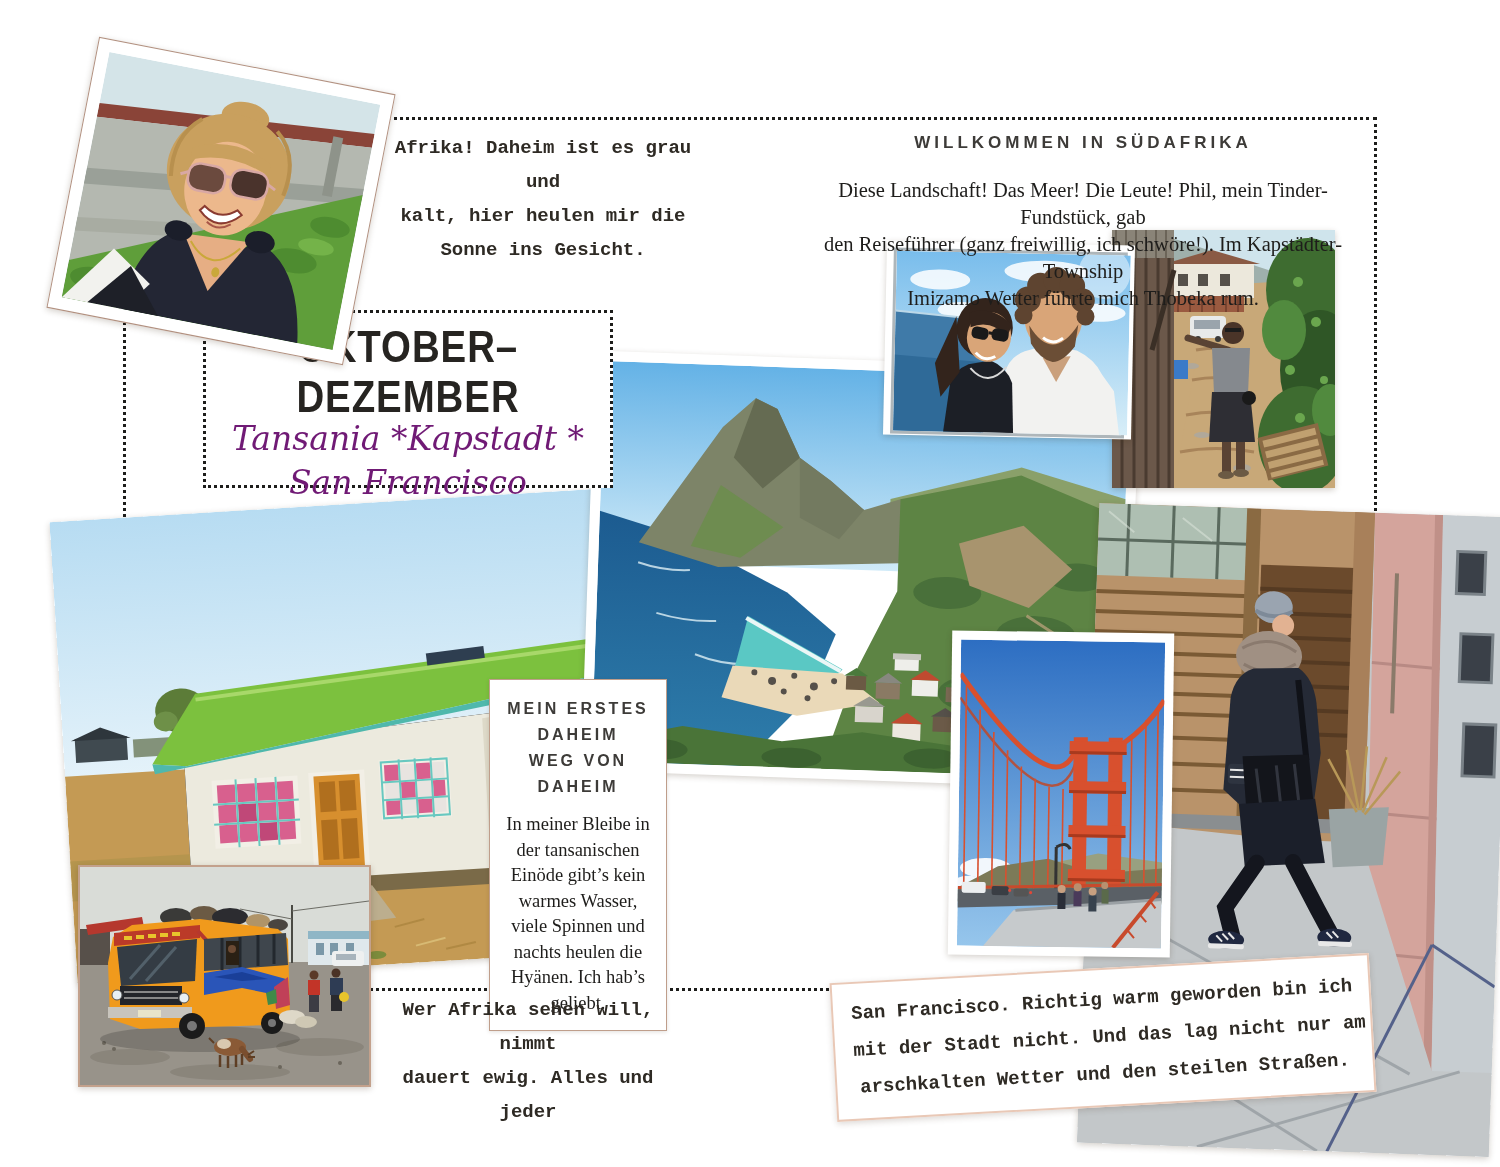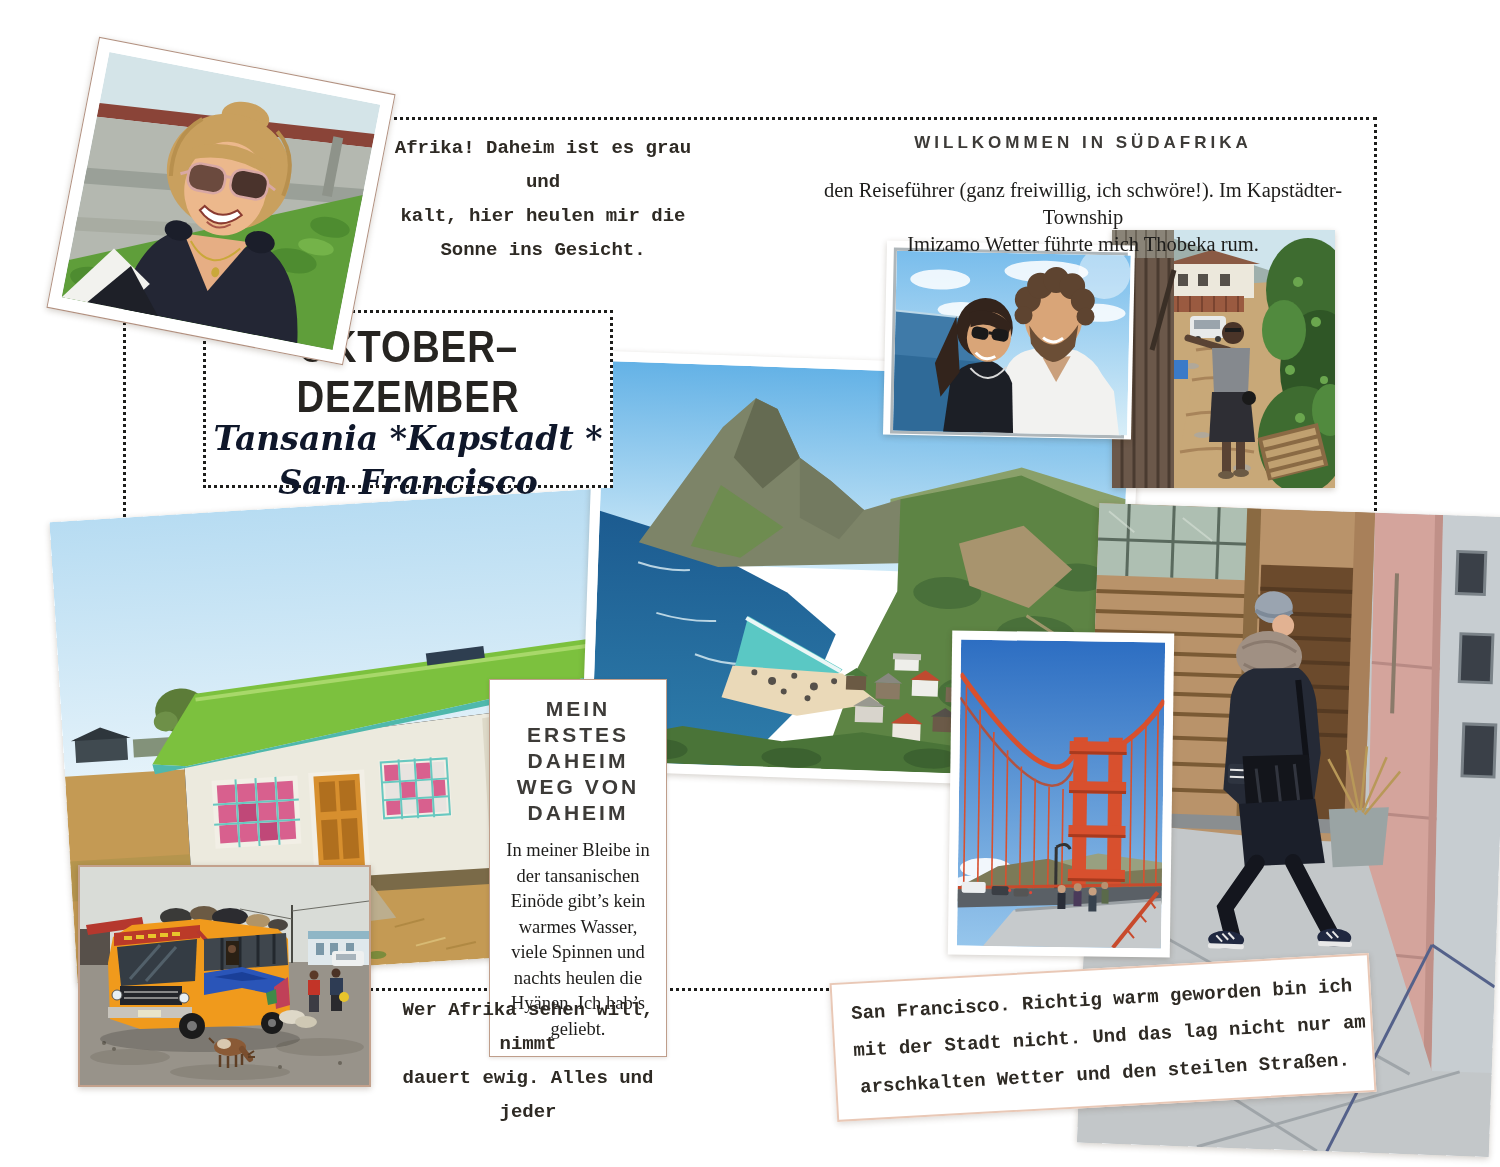--- a/index.html
+++ b/index.html
@@ -16,31 +16,31 @@
               color:#2e2a24;font-size:19px;line-height:34px;text-align:center;z-index:20;}
   
   .serif{font-family:"Liberation Serif","DejaVu Serif",serif;color:#1e1d1b;}
   .smallcaps-head{font-family:"Liberation Sans",sans-serif;font-weight:700;color:#3d3b38;
                   letter-spacing:4px;}
   
   #box-period{left:203px;top:310px;width:404px;height:172px;background:#fff;
               border:3px dotted #1d1d1b;z-index:8;text-align:center;}
   #box-period .title{font-weight:800;font-size:40px;letter-spacing:1px;color:#262421;
                      margin-top:14px;transform:scale(.96,1.12);}
-  .script{font-family:"DejaVu Serif",serif;font-style:italic;font-weight:700;color:#0f172a;
+  .script{font-family:"DejaVu Serif",serif;font-style:italic;font-weight:400;color:#701a75;
           font-size:33px;line-height:44px;}
   
   #box-welcome{left:793px;top:133px;width:580px;text-align:center;z-index:20;}
   #box-welcome .wtitle{font-size:17px;letter-spacing:4px;margin-bottom:24px;}
   #box-welcome .wline{font-size:20.5px;line-height:27px;}
   
   #box-firsthome{left:489px;top:679px;width:152px;background:#fff;border:1px solid #bf9e8b;
                  padding:16px 12px 14px 12px;text-align:center;z-index:12;
                  box-shadow:0 1px 4px rgba(60,40,20,.15);}
-  #box-firsthome .hline{font-size:21px;letter-spacing:3px;line-height:26px;}
+  #box-firsthome .hline{font-size:16px;letter-spacing:3px;line-height:26px;}
   #box-firsthome .body{font-size:18.5px;line-height:25.5px;margin-top:12px;}
   
   #box-sf{left:833px;top:968px;width:500px;background:#fff;border:2px solid #e9c8b6;
           padding:12px 18px;transform:rotate(-3.2deg);z-index:21;text-align:center;
           box-shadow:0 2px 6px rgba(60,40,20,.18);}
   #box-sf .typeline{font-family:"Liberation Mono","DejaVu Sans Mono",monospace;font-weight:700;
                     color:#2e2a24;font-size:19px;line-height:37px;white-space:nowrap;}
   
   #ph-selfie{left:70px;top:63px;width:276px;height:250px;background:#fff;padding:12px;
              border:1px solid #b29180;transform:rotate(11deg);z-index:14;}
@@ -786,20 +786,21 @@
   </figure>
 
   <div class="abs typewriter" id="cap-tansania">
     <div>Afrika! Daheim ist es grau und</div>
     <div>kalt, hier heulen mir die</div>
     <div>Sonne ins Gesicht.</div>
   </div>
 
   <div class="abs" id="box-welcome">
     <div class="smallcaps-head wtitle">WILLKOMMEN IN SÜDAFRIKA</div>
+    <div class="serif wline">Diese Landschaft! Das Meer! Die Leute! Phil, mein Tinder-Fundstück, gab</div>
     <div class="serif wline">den Reiseführer (ganz freiwillig, ich schwöre!). Im Kapstädter-Township</div>
     <div class="serif wline">Imizamo Wetter führte mich Thobeka rum.</div>
   </div>
 
   <div class="abs typewriter" id="cap-bus">
     <div>Wer Afrika sehen will, nimmt</div>
     <div>dauert ewig. Alles und jeder</div>
 
   </div>
 

